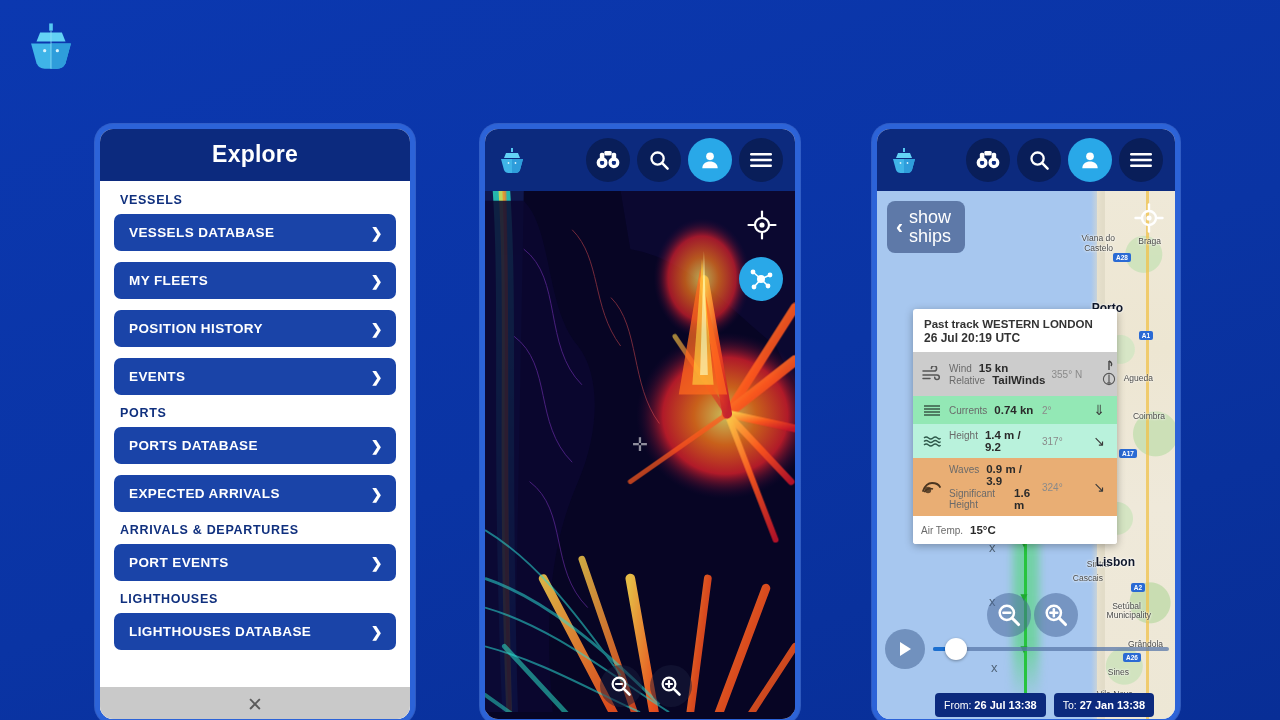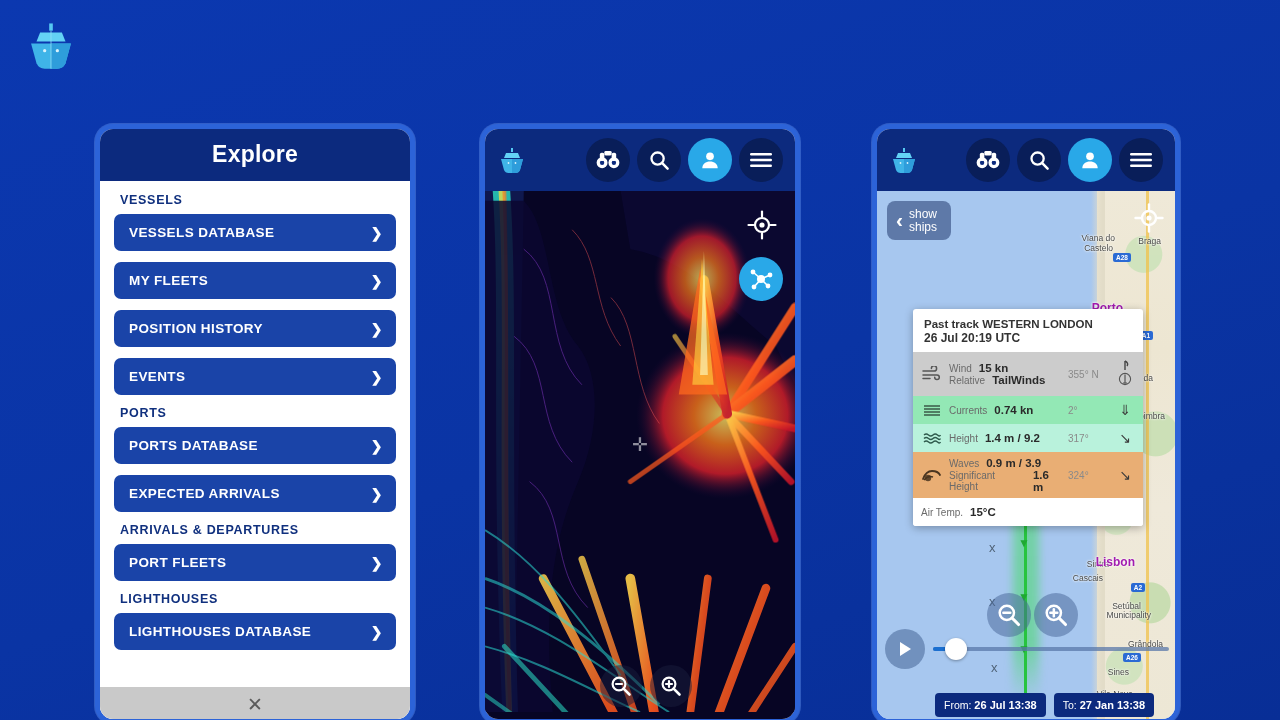--- a/index.html
+++ b/index.html
@@ -141,36 +141,36 @@
   }
   .road {
     position: absolute; right: 26px; width: 3px;
     background: #F0C24A; opacity: .75;
   }
   .map-label {
     position: absolute; font-size: 8.5px; color: #4A4A48;
     text-shadow: 0 0 3px #fff, 0 0 2px #fff;
     white-space: nowrap; pointer-events: none; padding-left: 18px;
   }
-  .map-label.big { font-size: 12px; font-weight: bold; color: #a21caf; }
+  .map-label.big { font-size: 12px; font-weight: bold; color: #0f172a; }
   .hwy-shield {
     position: absolute; background: #2A6AD4; color: #fff;
     font-size: 6.5px; font-weight: bold;
     border-radius: 2px; padding: 1px 3px;
   }
   .show-ships-btn {
     position: absolute; left: 10px; top: 10px;
     background: #5E79A8; color: #fff;
     border-radius: 8px;
     display: flex; align-items: center; gap: 6px;
     padding: 7px 14px 7px 9px;
     cursor: pointer;
   }
   .show-ships-btn .chev-l { font-size: 21px; font-weight: bold; line-height: .8; }
-  .show-ships-btn .lbl { font-size: 12px; line-height: 1.05; }
+  .show-ships-btn .lbl { font-size: 18px; line-height: 1.05; }
   .gps-track-btn {
     position: absolute; right: 9px; top: 10px;
     width: 34px; height: 34px;
     display: flex; align-items: center; justify-content: center;
   }
 
   
   .track-glow {
     position: absolute; left: 136px; top: 150px;
     width: 26px; height: 360px;
@@ -194,21 +194,21 @@
     filter: drop-shadow(0 1px 1px rgba(0,0,0,.3));
   }
   .wind-barb {
     position: absolute; color: #3A4A5A; font-size: 13px; line-height: 1;
     opacity: .8;
   }
 
   
   .wx-card {
     position: absolute; left: 36px; top: 118px;
-    width: 230px;
+    width: 204px;
     background: #fff;
     border-radius: 3px;
     box-shadow: 0 2px 8px rgba(0,0,0,.3);
     overflow: hidden;
     font-size: 11px;
     z-index: 5;
   }
   .wx-title { padding: 9px 11px 7px; color: #333; }
   .wx-title .l1 { font-size: 11.5px; font-weight: bold; }
   .wx-title .l2 { font-size: 12px; font-weight: bold; margin-top: 1px; }
@@ -337,21 +337,21 @@
           </div>
           <div class="menu-item">
             <span>EXPECTED ARRIVALS</span>
             <span class="chev">❯</span>
           </div>
         </div>
 
         <div class="menu-group">
           <div class="menu-group-title">ARRIVALS &amp; DEPARTURES</div>
           <div class="menu-item">
-            <span>PORT FLEETS</span>
+            <span>PORT EVENTS</span>
             <span class="chev">❯</span>
           </div>
         </div>
 
         <div class="menu-group">
           <div class="menu-group-title">LIGHTHOUSES</div>
           <div class="menu-item">
             <span>LIGHTHOUSES DATABASE</span>
             <span class="chev">❯</span>
           </div>

